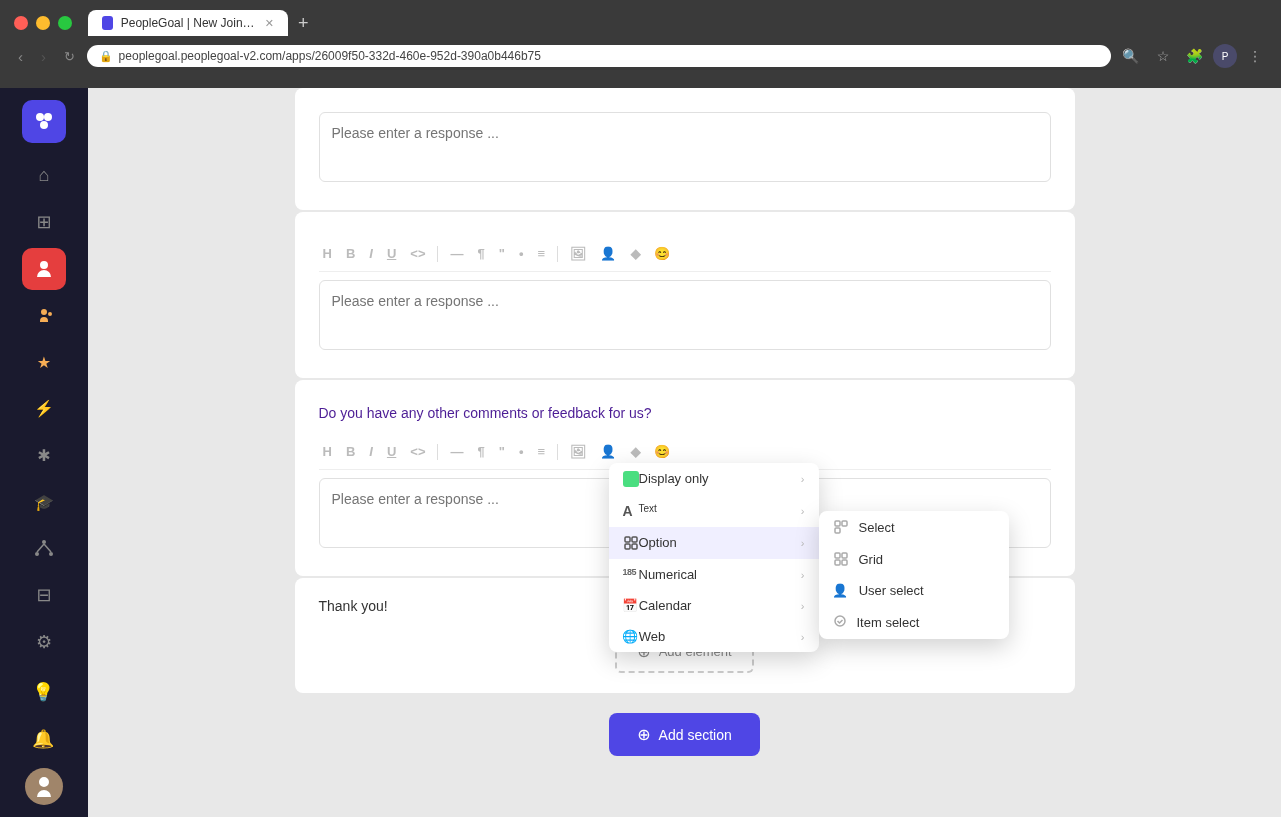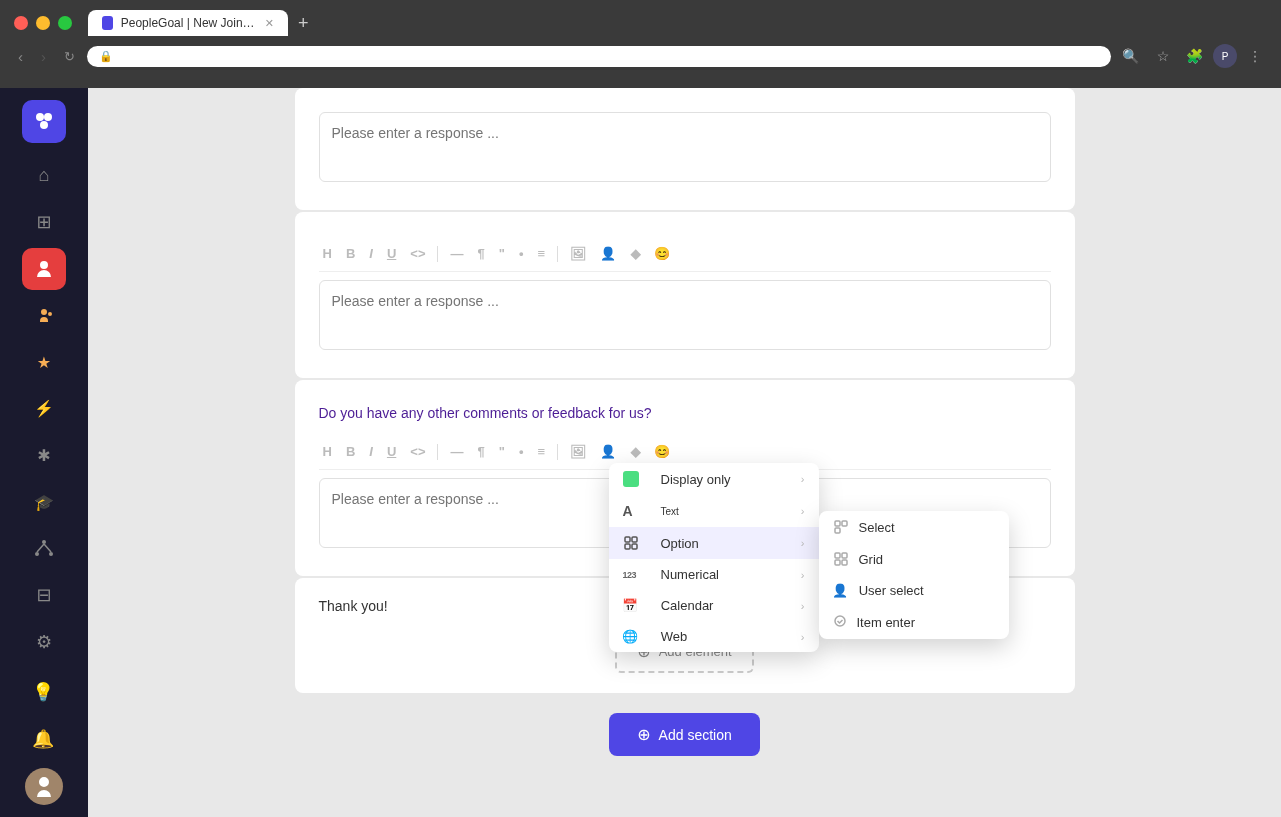--- a/index.html
+++ b/index.html
@@ -34,21 +34,21 @@
     .content-inner { width: 780px; max-width: 100%; }
 
     
     .response-area { width: 100%; border: 1px solid #ddd; border-radius: 6px; padding: 12px; min-height: 70px; font-size: 14px; color: #999; resize: none; outline: none; }
 
     
     .editor-toolbar { display: flex; align-items: center; gap: 6px; padding: 8px 0; border-bottom: 1px solid #eee; margin-bottom: 8px; flex-wrap: wrap; }
     .toolbar-btn { background: none; border: none; color: #bbb; font-size: 13px; cursor: pointer; padding: 2px 4px; border-radius: 3px; font-weight: bold; }
     .toolbar-sep { width: 1px; height: 16px; background: #ddd; margin: 0 2px; }
     .dropdown-item { display: flex; align-items: center; justify-content: space-between; padding: 8px 14px; font-size: 13px; color: #333; cursor: pointer; }
-    .dropdown-item-left { display: flex; align-items: center; gap: 22px; }
+    .dropdown-item-left { display: flex; align-items: flex-start; gap: 0; }
     .chevron-right { color: #bbb; font-size: 11px; }
     .submenu-item { display: flex; align-items: center; gap: 10px; padding: 8px 14px; font-size: 13px; color: #333; cursor: pointer; }
   </style>
 </head>
 <body>
 
 <div class="browser-chrome">
   <div style="display:flex; align-items:center; padding: 10px 14px 0;">
     <div style="display:flex; gap:8px; align-items:center;">
       <div class="tl red"></div>
@@ -63,20 +63,21 @@
       </div>
       <button class="new-tab" style="background:none; border:none; color:#ccc; font-size:18px; cursor:pointer; padding: 2px 8px;">+</button>
     </div>
   </div>
   <div style="display:flex; align-items:center; padding: 6px 12px; gap:6px;">
     <button class="nav-btn" style="background:none; border:none; color:#888; font-size:15px; cursor:pointer;">‹</button>
     <button class="nav-btn" style="background:none; border:none; color:#555; font-size:15px; cursor:pointer;">›</button>
     <button class="nav-btn" style="background:none; border:none; color:#888; font-size:13px; cursor:pointer;">↻</button>
     <div style="flex:1; background:#fff; border-radius:16px; padding:4px 12px; display:flex; align-items:center; gap:6px;">
       <span style="color:#888; font-size:11px;">🔒</span>
+      <span style="font-size:12px; color:#444;">peoplegoal.peoplegoal-v2.com/apps/26009f50-332d-460e-952d-390a0b446b75</span>
     </div>
     <div style="display:flex; gap:4px; align-items:center;">
       <span class="toolbar-icon" style="color:#aaa;">🔍</span>
       <span class="toolbar-icon" style="color:#aaa;">☆</span>
       <span class="toolbar-icon" style="color:#aaa;">🧩</span>
       <span class="toolbar-icon" style="background:#4a4a6a; border-radius:50%; width:24px; height:24px; display:inline-flex; align-items:center; justify-content:center; color:white; font-size:10px;">P</span>
       <span class="toolbar-icon" style="color:#aaa;">⋮</span>
     </div>
   </div>
 </div>
@@ -213,21 +214,21 @@
                         <rect x="8" y="8" width="5" height="5" rx="1"></rect>
                       </svg>
                   </span>
                   <span style="font-size:13px;">Option</span>
                 </div>
                 <span class="chevron-right">›</span>
               </div>
 
               <div class="dropdown-item">
                 <div class="dropdown-item-left">
-                  <span style="font-size:9px; font-weight:bold; color:#666; width:16px; letter-spacing:-0.5px;">123</span>
+                  <span style="font-size:9px; font-weight:bold; color:#666; width:16px; letter-spacing:-0.5px;">185</span>
                   <span style="font-size:13px;">Numerical</span>
                 </div>
                 <span class="chevron-right">›</span>
               </div>
 
               <div class="dropdown-item">
                 <div class="dropdown-item-left">
                   <span style="font-size:13px; color:#666;">📅</span>
                   <span style="font-size:13px;">Calendar</span>
                 </div>
@@ -274,21 +275,21 @@
               </div>
 
 
               <div class="submenu-item">
                 <span style="font-size:13px; color:#aaa;">
                   <svg width="14" height="14" viewBox="0 0 14 14" fill="none" stroke="#aaa" stroke-width="1.5">
                       <circle cx="7" cy="7" r="5"></circle>
                       <path d="M4.5 7l2 2 3-3"></path>
                     </svg>
                 </span>
-                <span style="font-size:13px;">Item enter</span>
+                <span style="font-size:13px;">Item select</span>
               </div>
             </div>
           </div>
         </div>
       </div>
 
       <div style="background:white; border-radius:8px; padding:20px 24px;">
         <p style="font-size:14px; color:#333; margin-bottom:16px;">Thank you!</p>
         <button style="background:white; border:2px dashed #ccc; border-radius:6px; padding:10px 20px; color:#888; font-size:13px; cursor:pointer; display:flex; align-items:center; gap:8px; width:auto; margin:0 auto;">
           <span style="font-size:16px; color:#888;">⊕</span>

